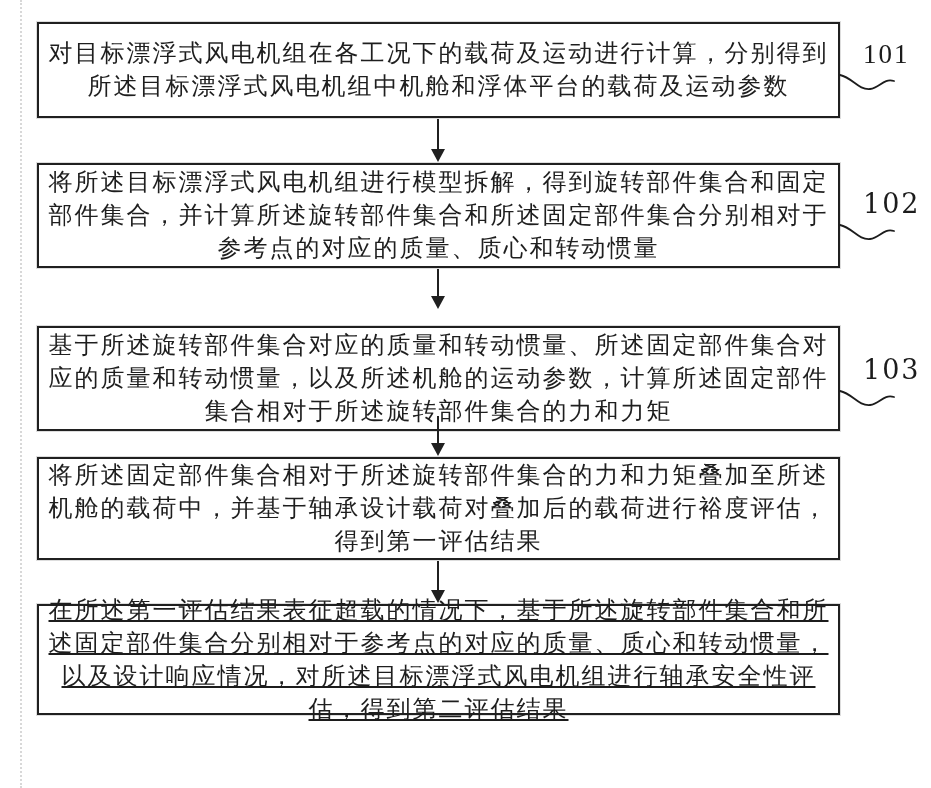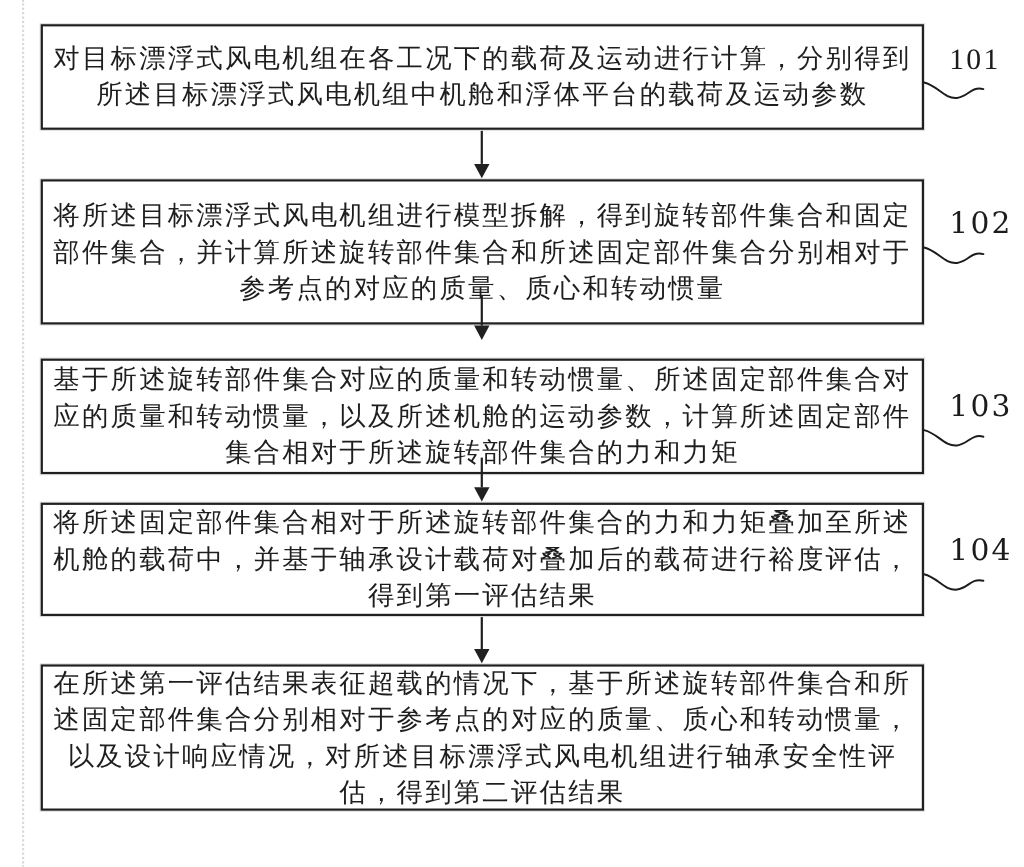--- a/index.html
+++ b/index.html
@@ -41,24 +41,24 @@
   .step-text {
     white-space: pre-line;
     text-align: center;
     font-size: 24px;
     line-height: 33px;
     letter-spacing: 2px;
     color: #1e1e1e;
     width: 100%;
   }
   .box-1 { top: 22px;  height: 96px;  }
-  .box-2 { top: 163px; height: 132px; }
+  .box-2 { top: 163px; height: 105px; }
   .box-3 { top: 310px; height: 105px; margin-top: 16px; }
   .box-4 { top: 457px; height: 103px; }
-  .box-5 { top: 604px; height: 133px; }
+  .box-5 { top: 604px; height: 111px; text-decoration: underline; }
 
   .flow-arrow {
     position: absolute;
     left: 430px;
     width: 15px;
     display: flex;
     flex-direction: column;
     align-items: center;
   }
   .flow-arrow .shaft {
@@ -172,21 +172,15 @@
     </svg>
   </div>
 
   <div class="ref-label ref-3">
     <span class="num">103</span>
     <svg width="58" height="26" viewBox="0 0 58 26">
       <path d="M1,6 C14,9 19,21 31,20 C41,19 44,9 55,12" fill="none" stroke="#1c1c1c" stroke-width="1.8" stroke-linecap="round"></path>
     </svg>
   </div>
 
-  <div class="ref-label ref-4">
-    <span class="num">104</span>
-    <svg width="58" height="26" viewBox="0 0 58 26">
-      <path d="M1,6 C14,9 19,21 31,20 C41,19 44,9 55,12" fill="none" stroke="#1c1c1c" stroke-width="1.8" stroke-linecap="round"></path>
-    </svg>
-  </div>
 
 
 </div>
 
 </body></html>

